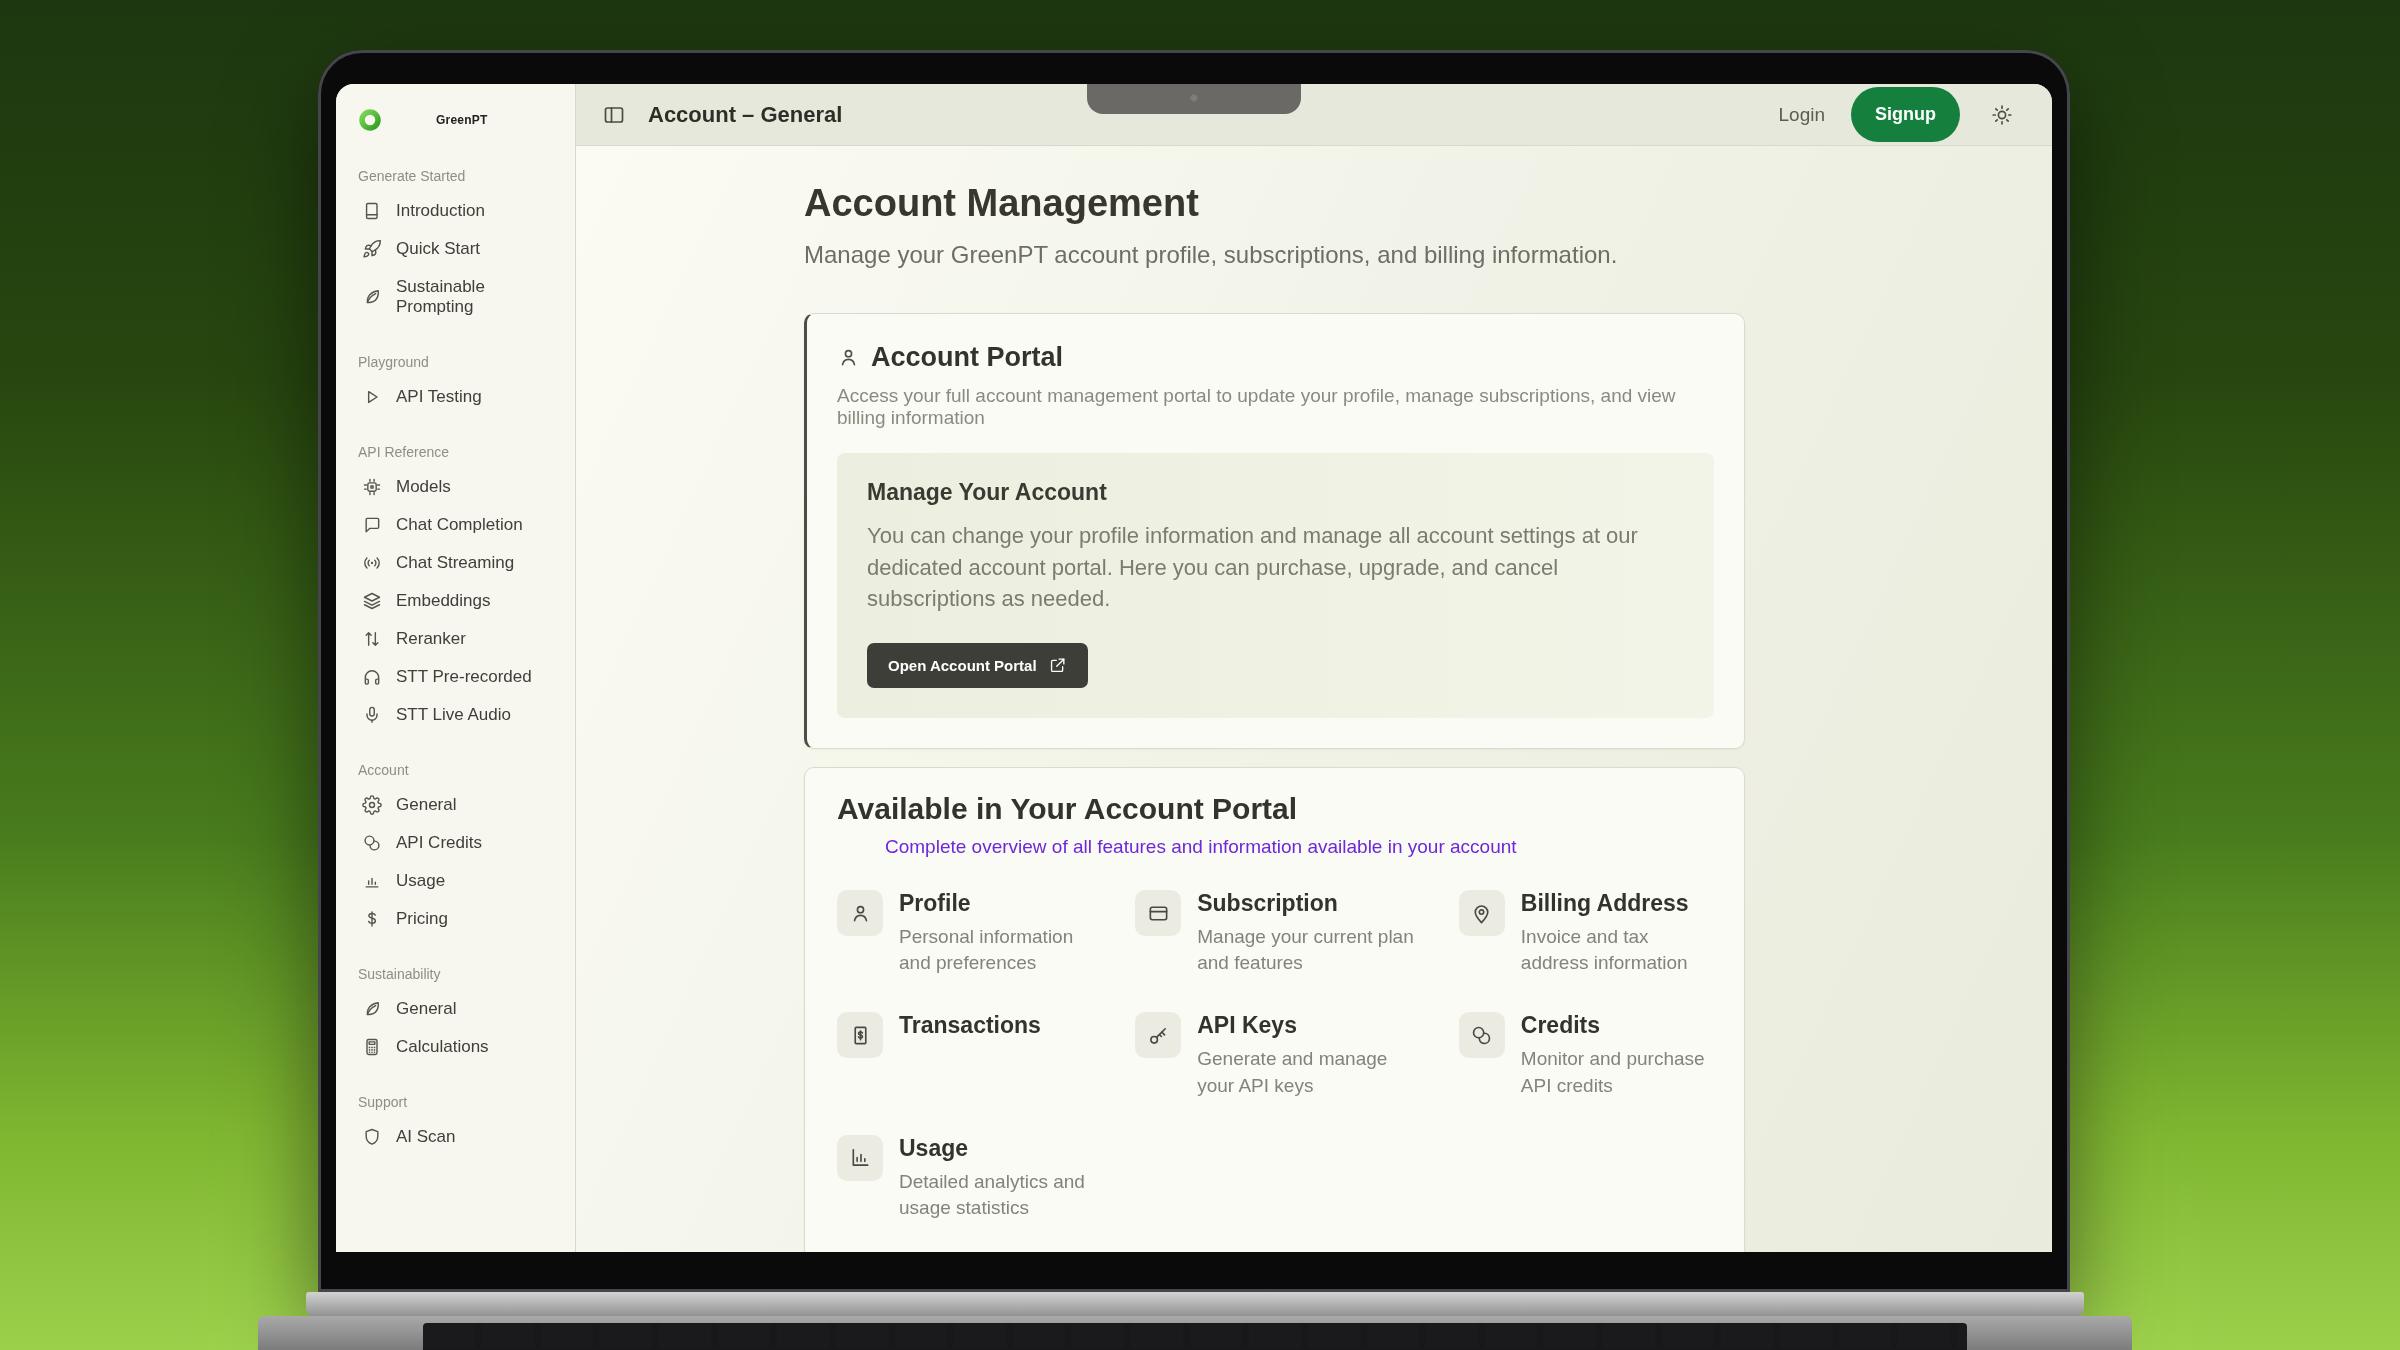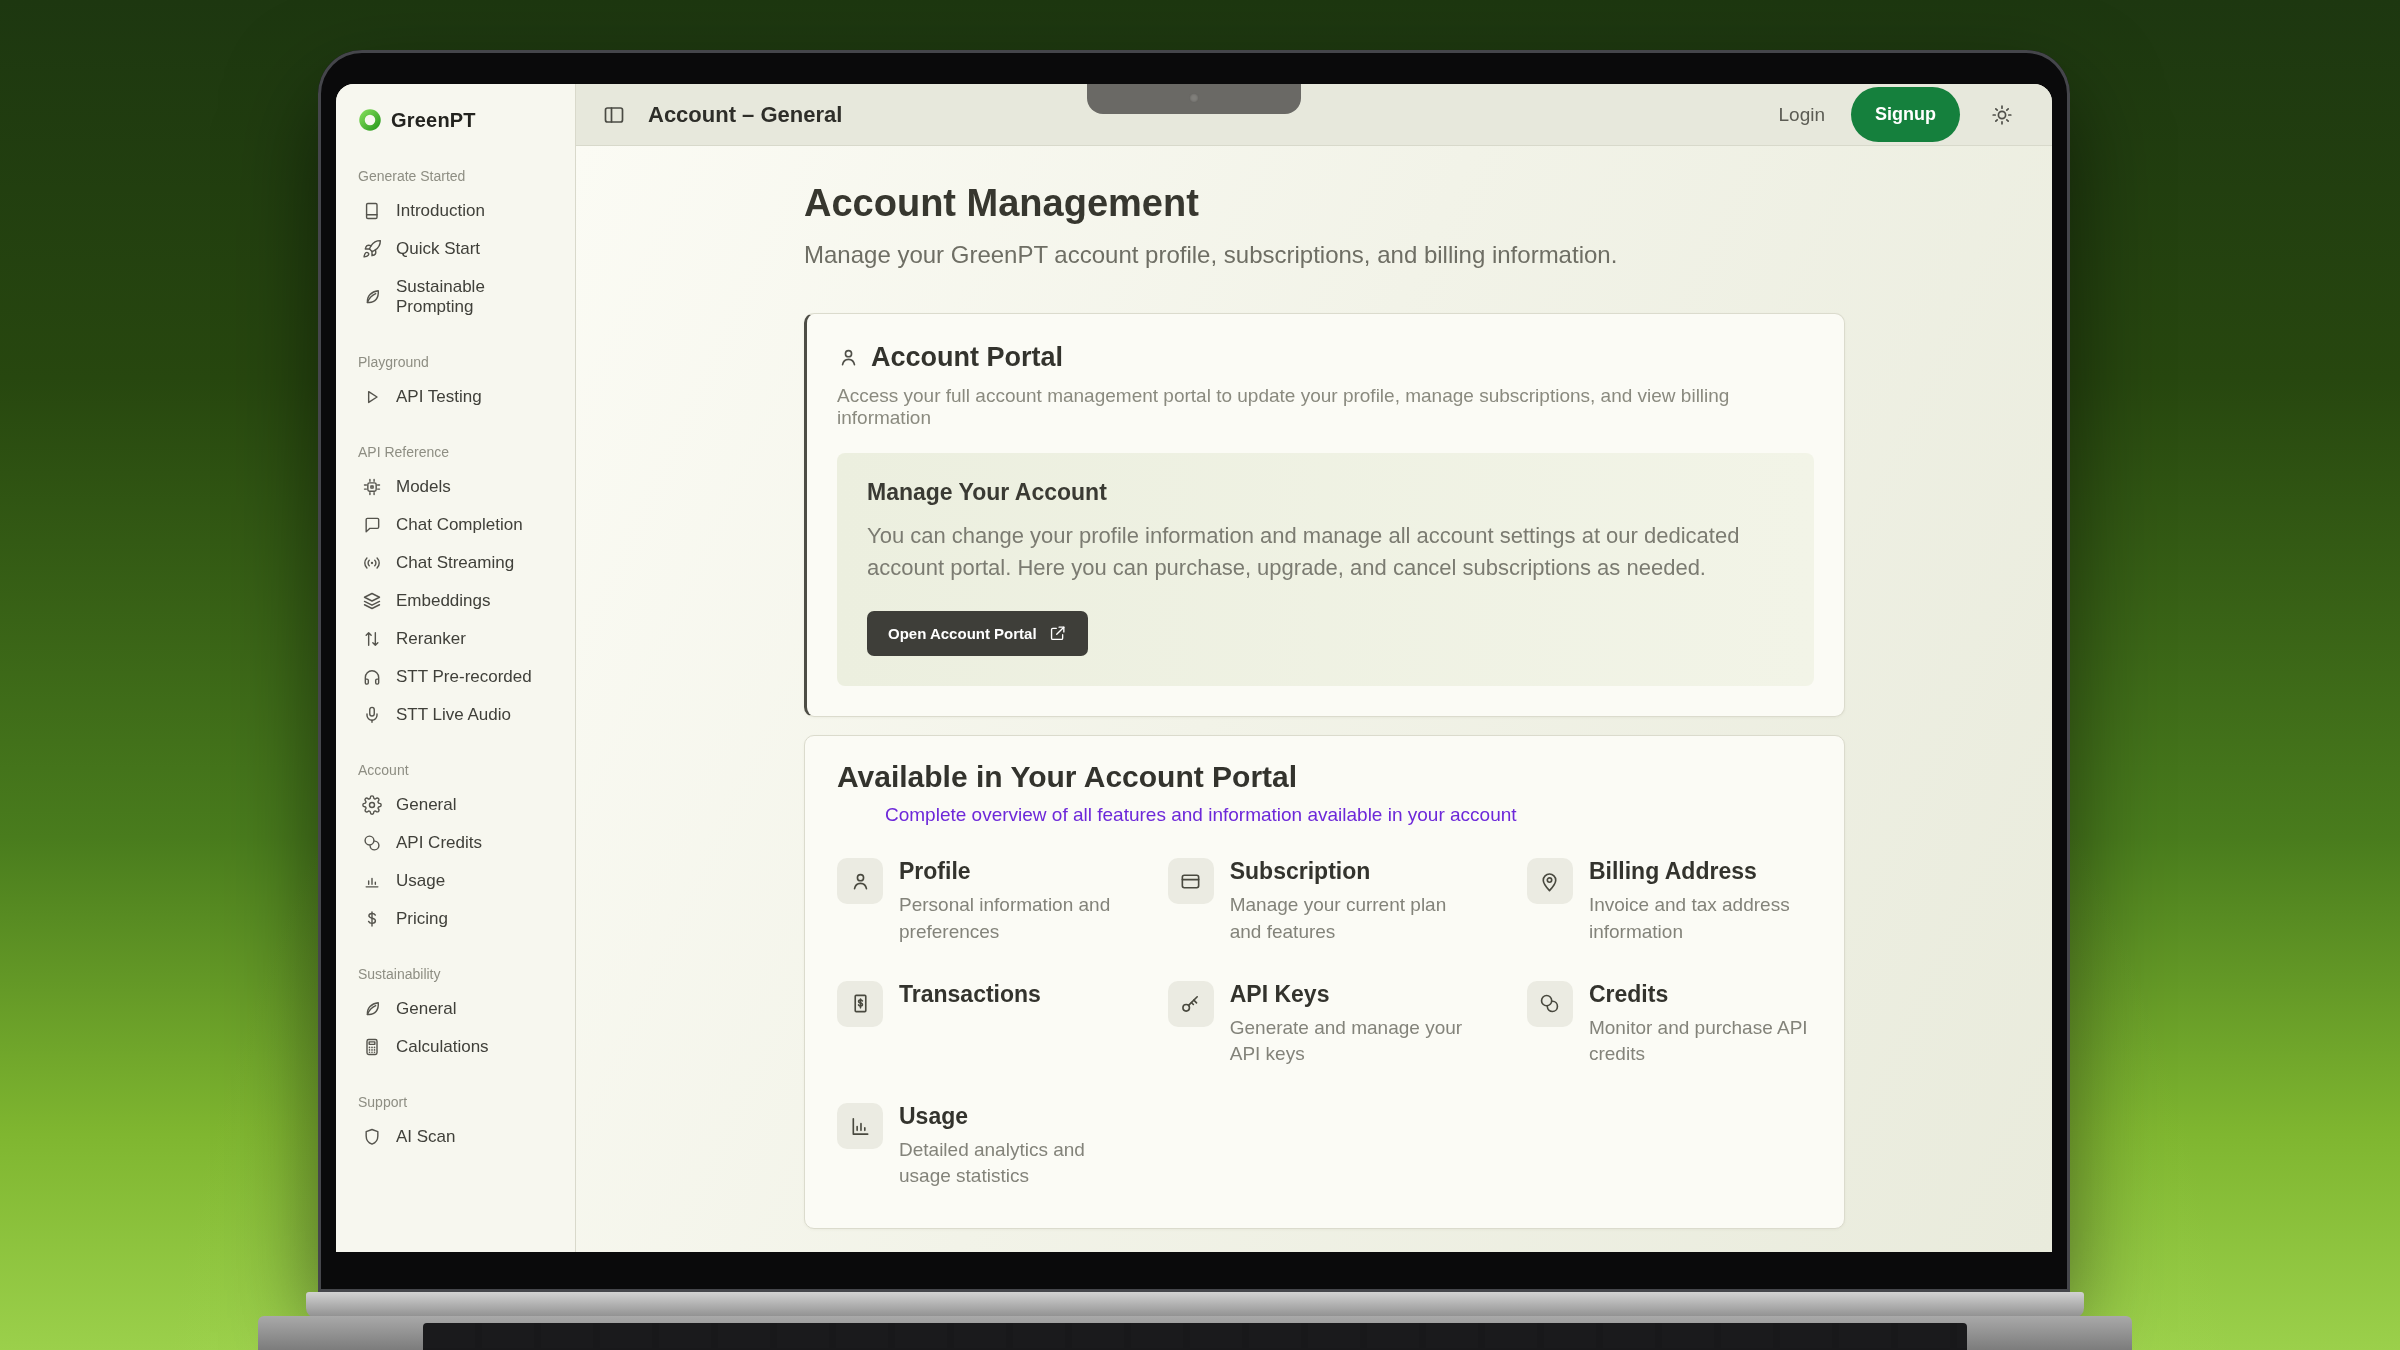--- a/index.html
+++ b/index.html
@@ -28,21 +28,21 @@
   .keys { position:absolute; left:165px; right:165px; top:7px; height:40px; border-radius:4px;
     background-image:
       repeating-linear-gradient(90deg, #3b3b3e 0 52px, #18181a 52px 59px),
       repeating-linear-gradient(180deg, #3b3b3e 0 25px, #18181a 25px 31px);
     background-blend-mode:darken; background-color:#1a1a1c; }
 
   
   .sidebar { width:240px; flex:0 0 240px; background:#f7f7ef; border-right:1px solid #d9d9cb;
     padding:24px 18px 10px 22px; display:flex; flex-direction:column; overflow:hidden; }
   .brand { display:flex; align-items:center; gap:9px; margin-bottom:8px; cursor:pointer; }
-  .brand-name { font-size:20px; font-weight:800; color:#23231f; letter-spacing:.2px; }
+  .brand-name { font-size:12px; font-weight:800; color:#23231f; letter-spacing:.2px;margin-left:45px; }
   .section-label { font-size:14px; color:#8e8e83; margin:28px 0 8px; font-weight:500; }
   .side-item { display:flex; align-items:center; gap:14px; padding:9px 4px; border-radius:7px;
     font-size:17px; color:#40403a; cursor:pointer; }
   .side-item svg { width:20px; height:20px; color:#55544d; flex:0 0 20px; }
 
   .right-col { flex:1; display:flex; flex-direction:column; min-width:0; }
   .topbar { height:62px; flex:0 0 62px; background:#e7e8dc; border-bottom:1px solid #d8d9cb;
     display:flex; align-items:center; padding:0 38px 0 26px; }
   .panel-btn { width:24px; height:24px; color:#4b4b44; cursor:pointer; display:flex; }
   .topbar-title { font-size:22px; font-weight:700; color:#2e2e29; margin-left:22px; }
@@ -50,21 +50,21 @@
   .login-link { font-size:19px; color:#5c5c54; cursor:pointer; }
   .signup-btn { margin-left:26px; background:#15803d; color:#fff; font-size:18px; font-weight:700;
     padding:17px 24px; border-radius:999px; border:none; cursor:pointer; font-family:inherit; }
   .theme-btn { margin-left:30px; width:24px; height:24px; color:#50504a; cursor:pointer; display:flex; }
 
   .main { flex:1; overflow:hidden; padding:36px 0 0 228px;
     background:linear-gradient(115deg, #fbfbf4 0%, #f2f3e8 45%, #e9ebdc 100%); }
   .page-title { font-size:38px; font-weight:800; color:#37372f; }
   .page-subtitle { margin-top:16px; font-size:24px; color:#6e6e64; }
 
-  .card { width:1041px; background:#fbfbf5; border:1px solid #dbdbcd; border-radius:10px;
+  .card { width:941px; background:#fbfbf5; border:1px solid #dbdbcd; border-radius:10px;
     box-shadow:0 1px 3px rgba(70,70,40,.05); }
   .card-portal { margin-top:44px; border-left:3px solid #4d4d45; padding:28px 30px 30px; }
   .card-portal-head { display:flex; align-items:center; gap:11px; }
   .card-portal-head svg { width:23px; height:23px; color:#4f4f48; }
   .card-portal-title { font-size:27px; font-weight:700; color:#33332d; }
   .card-portal-desc { margin-top:12px; font-size:19px; color:#8a8a7f; }
   .inner-box { margin-top:24px; background:linear-gradient(90deg,#ecefdf,#f2f4e7);
     border-radius:8px; padding:26px 30px 30px; }
   .inner-title { font-size:23px; font-weight:700; color:#3a3a33; }
   .inner-body { margin-top:14px; font-size:22px; line-height:1.44; color:#7b7b71; max-width:900px; }

